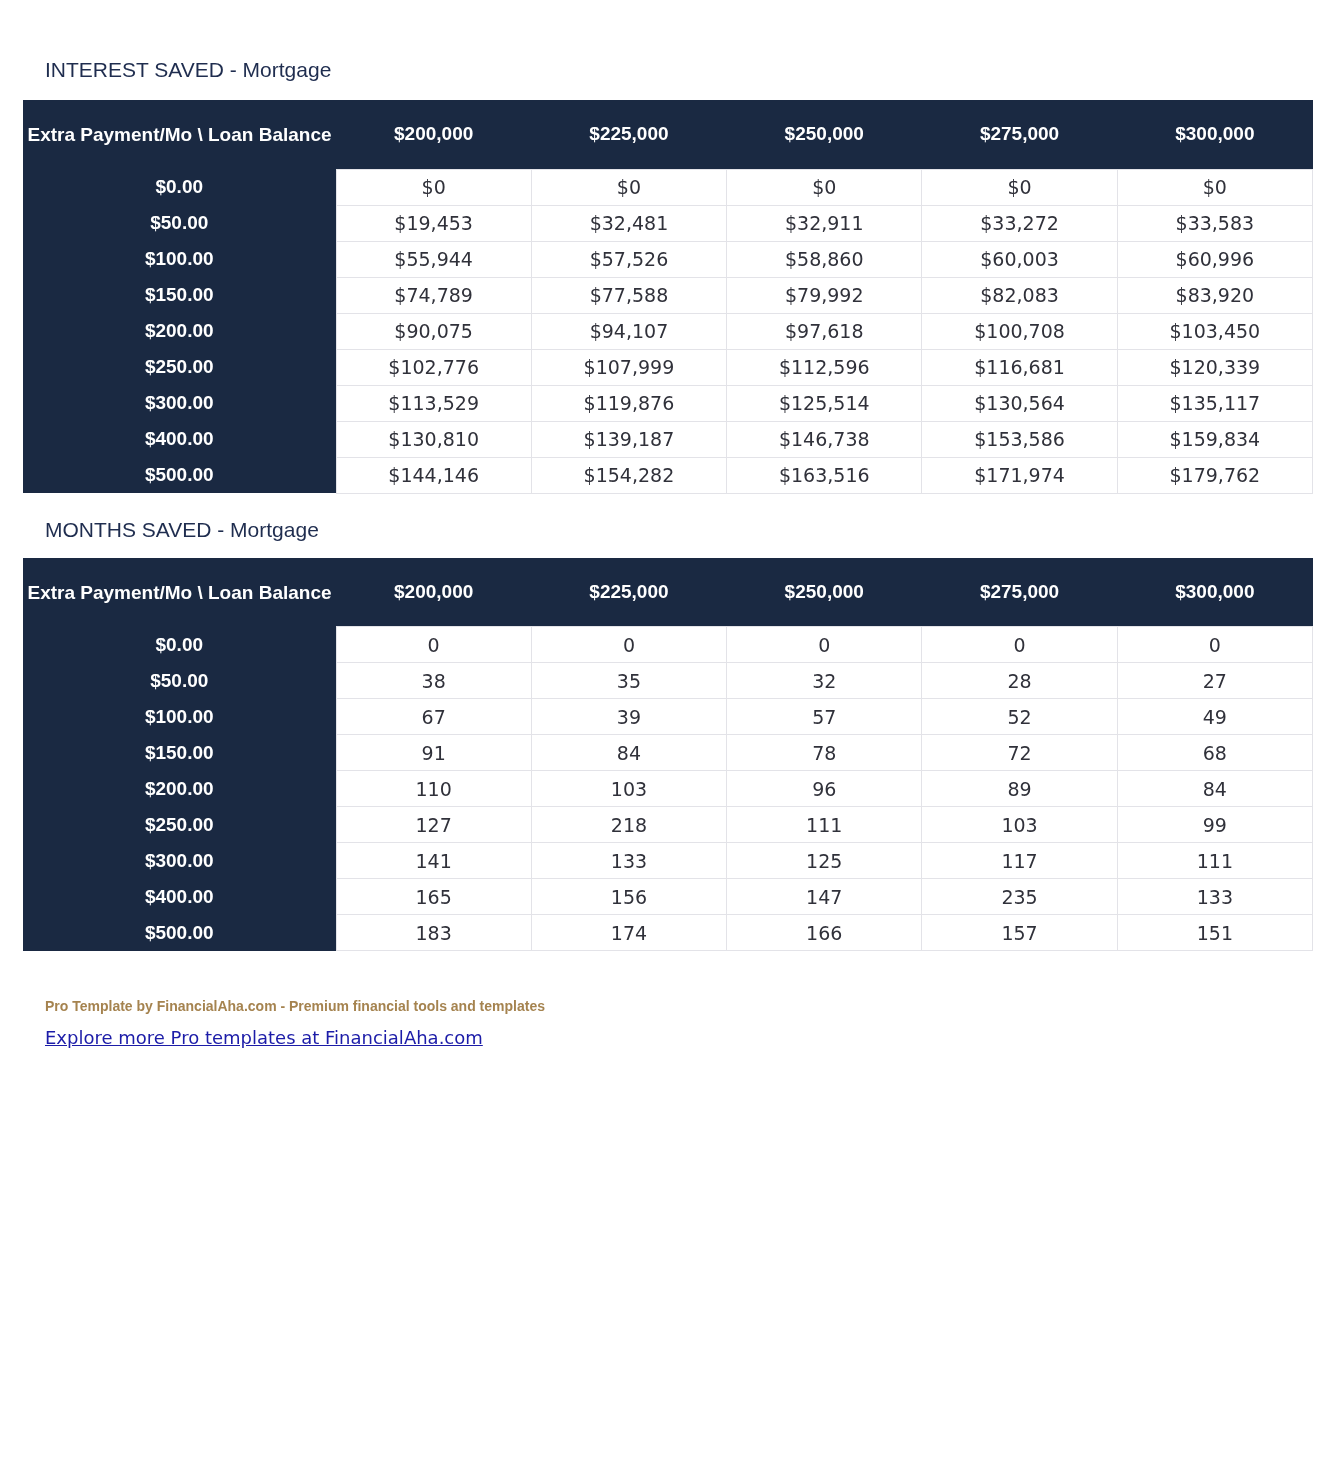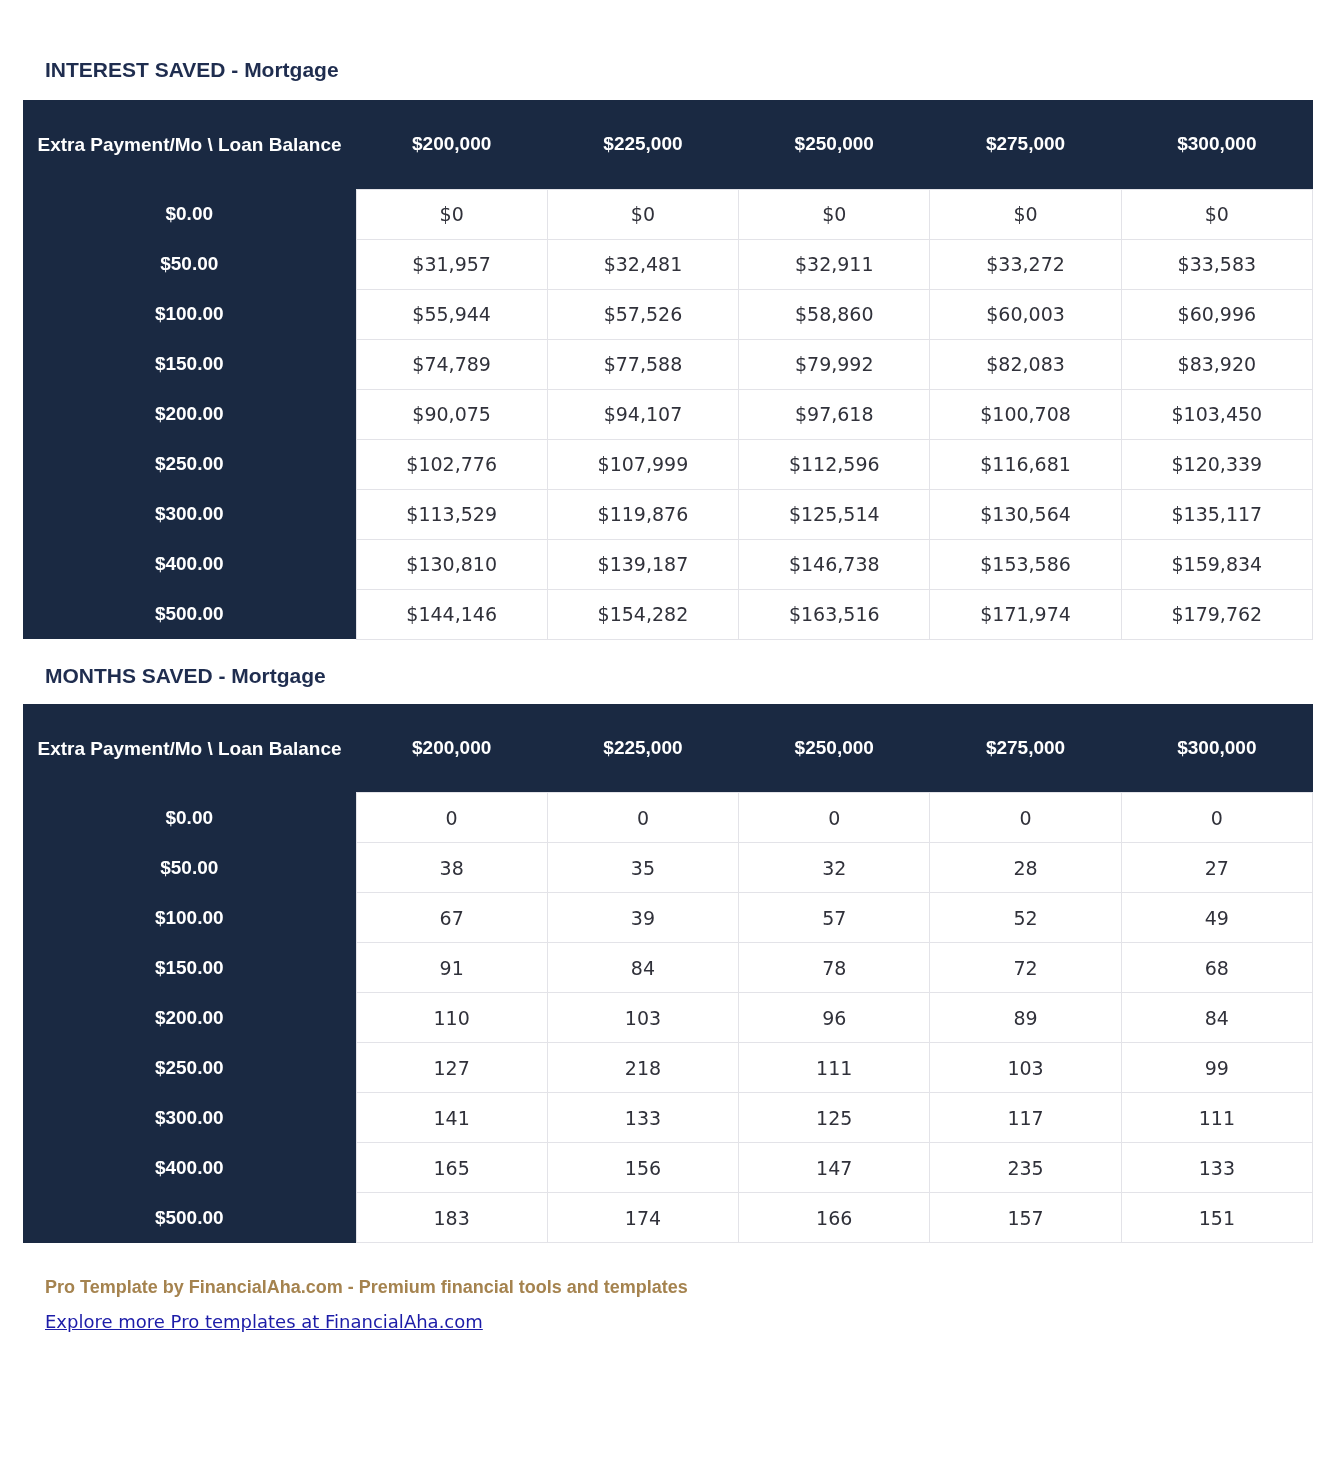--- a/index.html
+++ b/index.html
@@ -26,21 +26,21 @@
   }
   .subtitle {
     margin: 34px 45px 0 45px;
     font-size: 17px;
     font-style: italic;
     color: #9aa2ac;
   }
   .section-title {
     margin: 58px 45px 0 45px;
     font-size: 21px;
-    font-weight: bold;
+    font-weight: normal;
     color: var(--navy-text, #1f2d4f);
   }
   .section-title.second {
     margin-top: 24px;
   }
   table.matrix {
     margin: 18px 0 0 23px;
     width: 1290px;
     border-collapse: collapse;
     table-layout: fixed;
@@ -54,21 +54,21 @@
   table.matrix tbody tr {
     height: 36px;
   }
   table.matrix th {
     background: var(--navy, #1a2942);
     color: #ffffff;
     font-weight: bold;
     font-size: 19px;
     text-align: center;
     border: none;
-    padding: 14px;
+    padding: 4px;
   }
   table.matrix th.corner {
     width: 305px;
     overflow: hidden;
   }
   .corner-clip {
     display: block;
     width: 100%;
     white-space: nowrap;
     overflow: hidden;
@@ -78,22 +78,22 @@
   table.matrix td {
     background: #ffffff;
     border: 1px solid #e3e3e8;
     text-align: center;
     font-size: 19px;
     color: #30313a;
     font-family: "DejaVu Sans", sans-serif;
     padding: 0;
   }
   .credit {
-    margin: 34px 45px 0 45px;
-    font-size: 18px;
+    margin: 47px 45px 0 45px;
+    font-size: 14px;
     font-weight: bold;
     color: var(--gold, #a5834f);
   }
   .explore {
     margin: 13px 45px 0 45px;
     font-size: 18px;
     font-family: "DejaVu Sans", sans-serif;
   }
   .explore a {
     color: var(--link, #1c1ca8);
@@ -126,21 +126,21 @@
         <tr>
           <th>$0.00</th>
           <td>$0</td>
           <td>$0</td>
           <td>$0</td>
           <td>$0</td>
           <td>$0</td>
         </tr>
         <tr>
           <th>$50.00</th>
-          <td>$31,957</td>
+          <td>$19,453</td>
           <td>$32,481</td>
           <td>$32,911</td>
           <td>$33,272</td>
           <td>$33,583</td>
         </tr>
         <tr>
           <th>$100.00</th>
           <td>$55,944</td>
           <td>$57,526</td>
           <td>$58,860</td>

